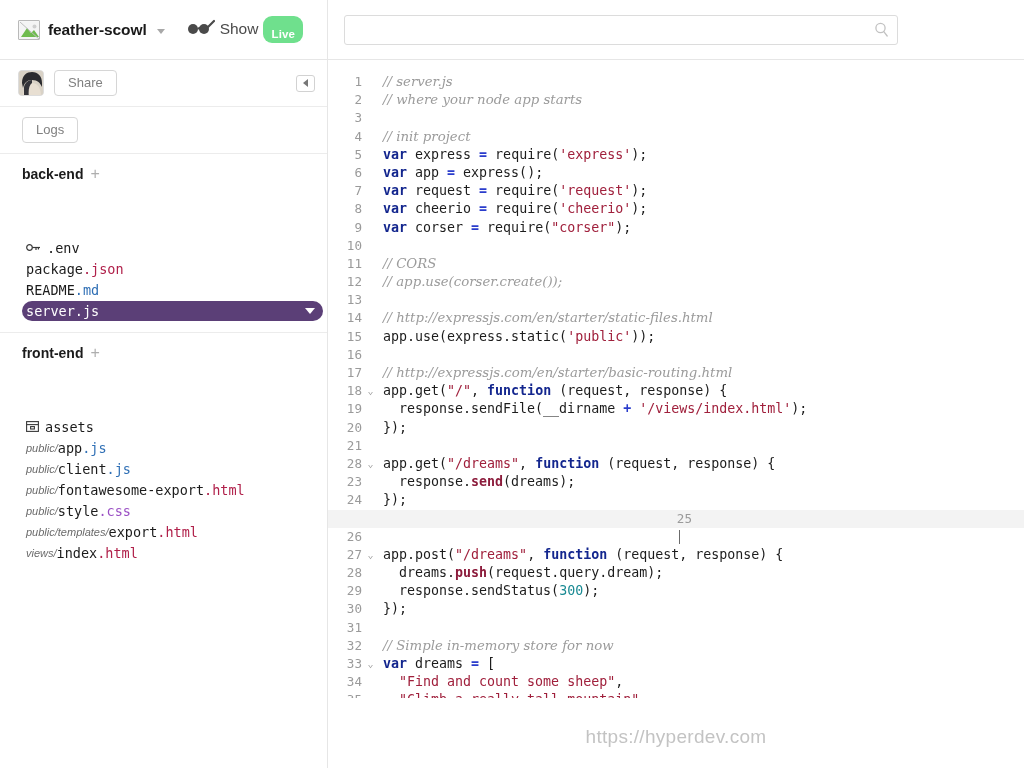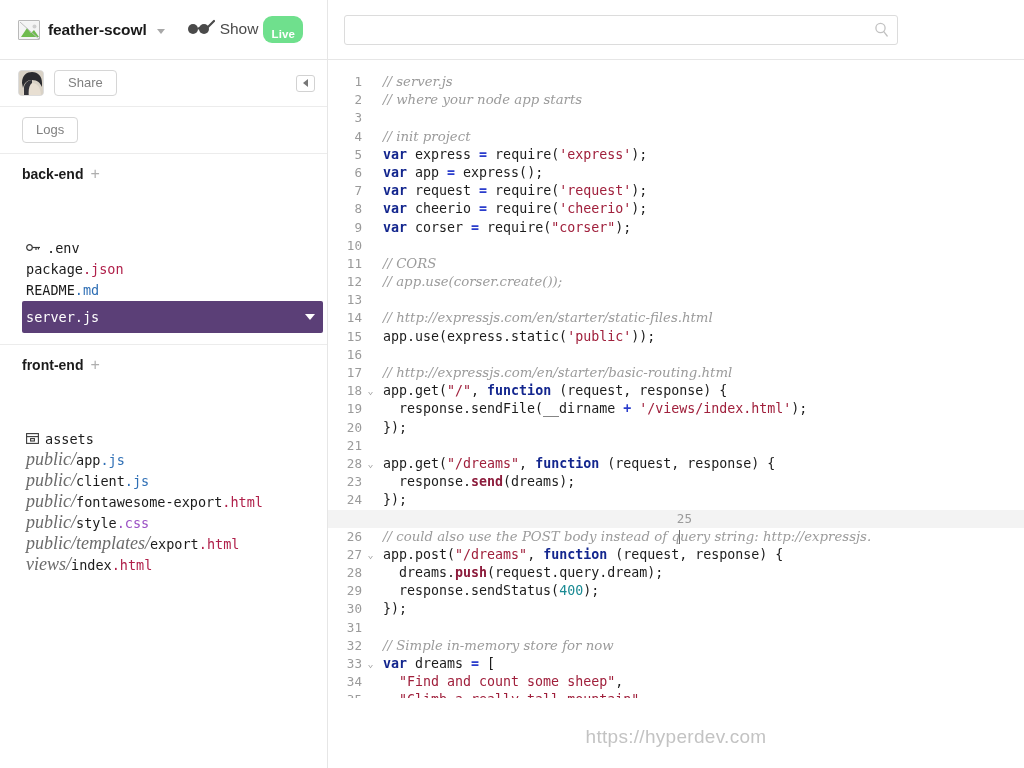--- a/index.html
+++ b/index.html
@@ -99,24 +99,24 @@
   }
   .plus { color: #aeaeae; font-size: 16px; font-weight: normal; line-height: 1; cursor: pointer; }
   .file-list { list-style: none; margin-top: 48px; }
   .file-item {
     height: 21px; display: flex; align-items: center; padding-left: 26px;
     font-family: "DejaVu Sans Mono", monospace; font-size: 13.5px; color: #1b1b1b;
     cursor: pointer; white-space: nowrap; position: relative;
   }
   .file-item.selected {
     background: #5b3f77; color: #ffffff; margin: 1px 4px 1px 22px;
-    padding-left: 4px; border-radius: 2px; height: 32px;
+    padding-left: 4px; border-radius: 10px; height: 20px;
   }
   .file-item .dir {
-    font-family: Liberation Serif, serif; font-style: italic; color: #6b6b6b; font-size: 18px;
+    font-family: Liberation Sans, sans-serif; font-style: italic; color: #6b6b6b; font-size: 11px;
   }
   .ext-json { color: #b0204a; }
   .ext-md { color: #2f6fb5; }
   .ext-js { color: #2f6fb5; }
   .ext-html { color: #b0204a; }
   .ext-css { color: #9a4fc4; }
   .chev-sel {
     margin-left: auto; margin-right: 8px; width: 0; height: 0;
     border-left: 5px solid transparent; border-right: 5px solid transparent;
     border-top: 6px solid #ffffff;
@@ -334,24 +334,24 @@
           <div class="code-line"><span class="ln">16</span><span class="fold"></span><span class="code-text"></span></div>
           <div class="code-line"><span class="ln">17</span><span class="fold"></span><span class="code-text"><span class="cm">// http://expressjs.com/en/starter/basic-routing.html</span></span></div>
           <div class="code-line"><span class="ln">18</span><span class="fold">⌄</span><span class="code-text"><span>app.get(</span><span class="str">"/"</span><span>, </span><span class="kw">function</span><span> (request, response) {</span></span></div>
           <div class="code-line"><span class="ln">19</span><span class="fold"></span><span class="code-text"><span>  response.sendFile(__dirname </span><span class="op">+</span><span> </span><span class="str">'/views/index.html'</span><span>);</span></span></div>
           <div class="code-line"><span class="ln">20</span><span class="fold"></span><span class="code-text"><span>});</span></span></div>
           <div class="code-line"><span class="ln">21</span><span class="fold"></span><span class="code-text"></span></div>
           <div class="code-line"><span class="ln">28</span><span class="fold">⌄</span><span class="code-text"><span>app.get(</span><span class="str">"/dreams"</span><span>, </span><span class="kw">function</span><span> (request, response) {</span></span></div>
           <div class="code-line"><span class="ln">23</span><span class="fold"></span><span class="code-text"><span>  response.</span><span class="mth">send</span><span>(dreams);</span></span></div>
           <div class="code-line"><span class="ln">24</span><span class="fold"></span><span class="code-text"><span>});</span></span></div>
           <div class="code-line active"><span class="ln">25</span><span class="fold"></span><span class="code-text"><span class="caret"></span></span></div>
-          <div class="code-line"><span class="ln">26</span><span class="fold"></span><span class="code-text"><span class="cm">// could also use the POST body instead of query string: http://expressjs.</span></span></div>
+          <div class="code-line"><span class="ln">26</span><span class="fold"></span></div>
           <div class="code-line"><span class="ln">27</span><span class="fold">⌄</span><span class="code-text"><span>app.post(</span><span class="str">"/dreams"</span><span>, </span><span class="kw">function</span><span> (request, response) {</span></span></div>
           <div class="code-line"><span class="ln">28</span><span class="fold"></span><span class="code-text"><span>  dreams.</span><span class="mth">push</span><span>(request.query.dream);</span></span></div>
-          <div class="code-line"><span class="ln">29</span><span class="fold"></span><span class="code-text"><span>  response.sendStatus(</span><span class="num">400</span><span>);</span></span></div>
+          <div class="code-line"><span class="ln">29</span><span class="fold"></span><span class="code-text"><span>  response.sendStatus(</span><span class="num">300</span><span>);</span></span></div>
           <div class="code-line"><span class="ln">30</span><span class="fold"></span><span class="code-text"><span>});</span></span></div>
           <div class="code-line"><span class="ln">31</span><span class="fold"></span><span class="code-text"></span></div>
           <div class="code-line"><span class="ln">32</span><span class="fold"></span><span class="code-text"><span class="cm">// Simple in-memory store for now</span></span></div>
           <div class="code-line"><span class="ln">33</span><span class="fold">⌄</span><span class="code-text"><span class="kw">var</span><span> dreams </span><span class="op">=</span><span> [</span></span></div>
           <div class="code-line"><span class="ln">34</span><span class="fold"></span><span class="code-text"><span>  </span><span class="str">"Find and count some sheep"</span><span>,</span></span></div>
           <div class="code-line"><span class="ln">35</span><span class="fold"></span><span class="code-text"><span>  </span><span class="str">"Climb a really tall mountain"</span><span>,</span></span></div>
         </div>
       <div class="editor-bottom-fade"></div>
       <div class="footer-url">https://hyperdev.com</div>
     </div>

